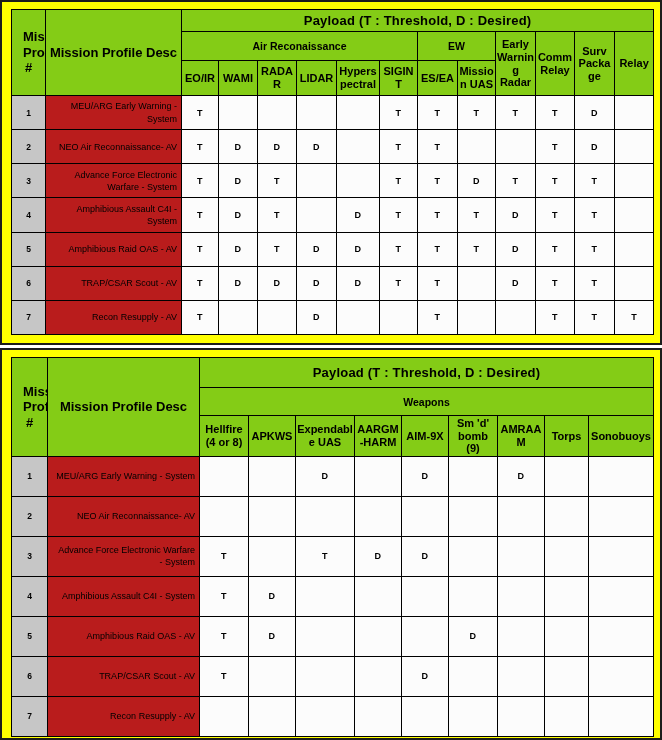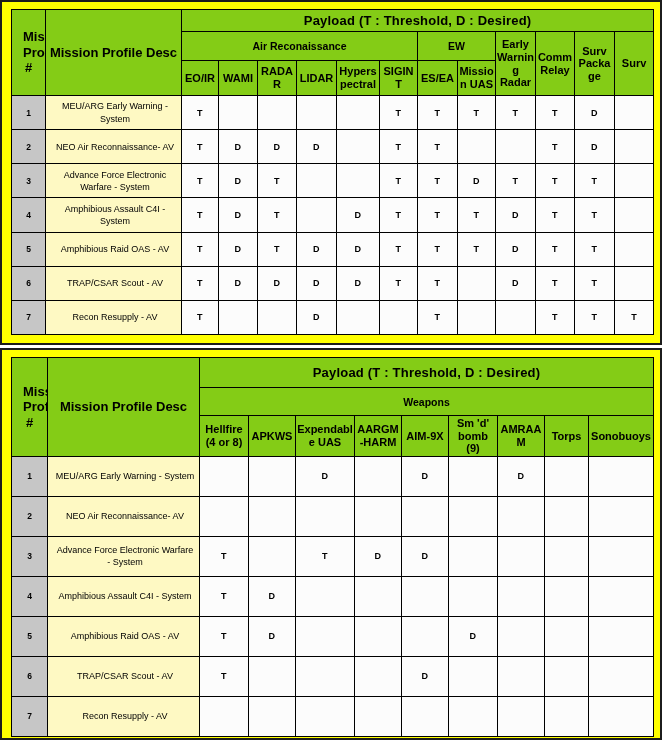--- a/index.html
+++ b/index.html
@@ -30,22 +30,22 @@
   }
   th{background:#84cc16;font-weight:bold;}
   .title-h{font-size:13px;letter-spacing:.2px;}
   .group-h{font-size:10.5px;}
   .sub-h{font-size:11px;line-height:1.15;overflow-wrap:break-word;word-break:break-word;padding:1px;}
   .num-h{font-size:13px;line-height:1.2;padding:11px;}
   .desc-h{font-size:13px;}
   td.val{background:#fcfcfc;font-size:9px;font-weight:bold;letter-spacing:.3px;}
   th.num{background:#c6c6c6;font-size:8.5px;font-weight:bold;}
   td.desc{
-    background:#fef9c3;
-    text-align:center;font-size:9px;line-height:1.35;
+    background:#b91c1c;
+    text-align:right;font-size:9px;line-height:1.35;
     padding:2px 4px 2px 7px;
   }
   #table-top .r-title{height:22px;}
   #table-top .r-group{height:29px;}
   #table-top .r-sub{height:35px;}
   #table-top tbody tr{height:34px;}
   #table-bottom .r-title{height:30px;}
   #table-bottom .r-group{height:28px;}
   #table-bottom .r-sub{height:34px;}
   #table-bottom tbody tr{height:40px;}
@@ -76,21 +76,21 @@
         <th rowspan="3" class="num-h">Mission Profile #</th>
         <th rowspan="3" class="desc-h">Mission Profile Desc</th>
         <th colspan="12" class="title-h">Payload (T : Threshold, D : Desired)</th>
       </tr>
       <tr class="r-group">
         <th colspan="6" class="group-h">Air Reconaissance</th>
         <th colspan="2" class="group-h">EW</th>
         <th rowspan="2" class="sub-h">Early Warning Radar</th>
         <th rowspan="2" class="sub-h">Comm Relay</th>
         <th rowspan="2" class="sub-h">Surv Package</th>
-        <th rowspan="2" class="sub-h">Surv</th>
+        <th rowspan="2" class="sub-h">Relay</th>
       </tr>
       <tr class="r-sub">
         <th class="sub-h">EO/IR</th>
         <th class="sub-h">WAMI</th>
         <th class="sub-h">RADAR</th>
         <th class="sub-h">LIDAR</th>
         <th class="sub-h">Hyperspectral</th>
         <th class="sub-h">SIGINT</th>
         <th class="sub-h">ES/EA</th>
         <th class="sub-h">Mission UAS</th>

